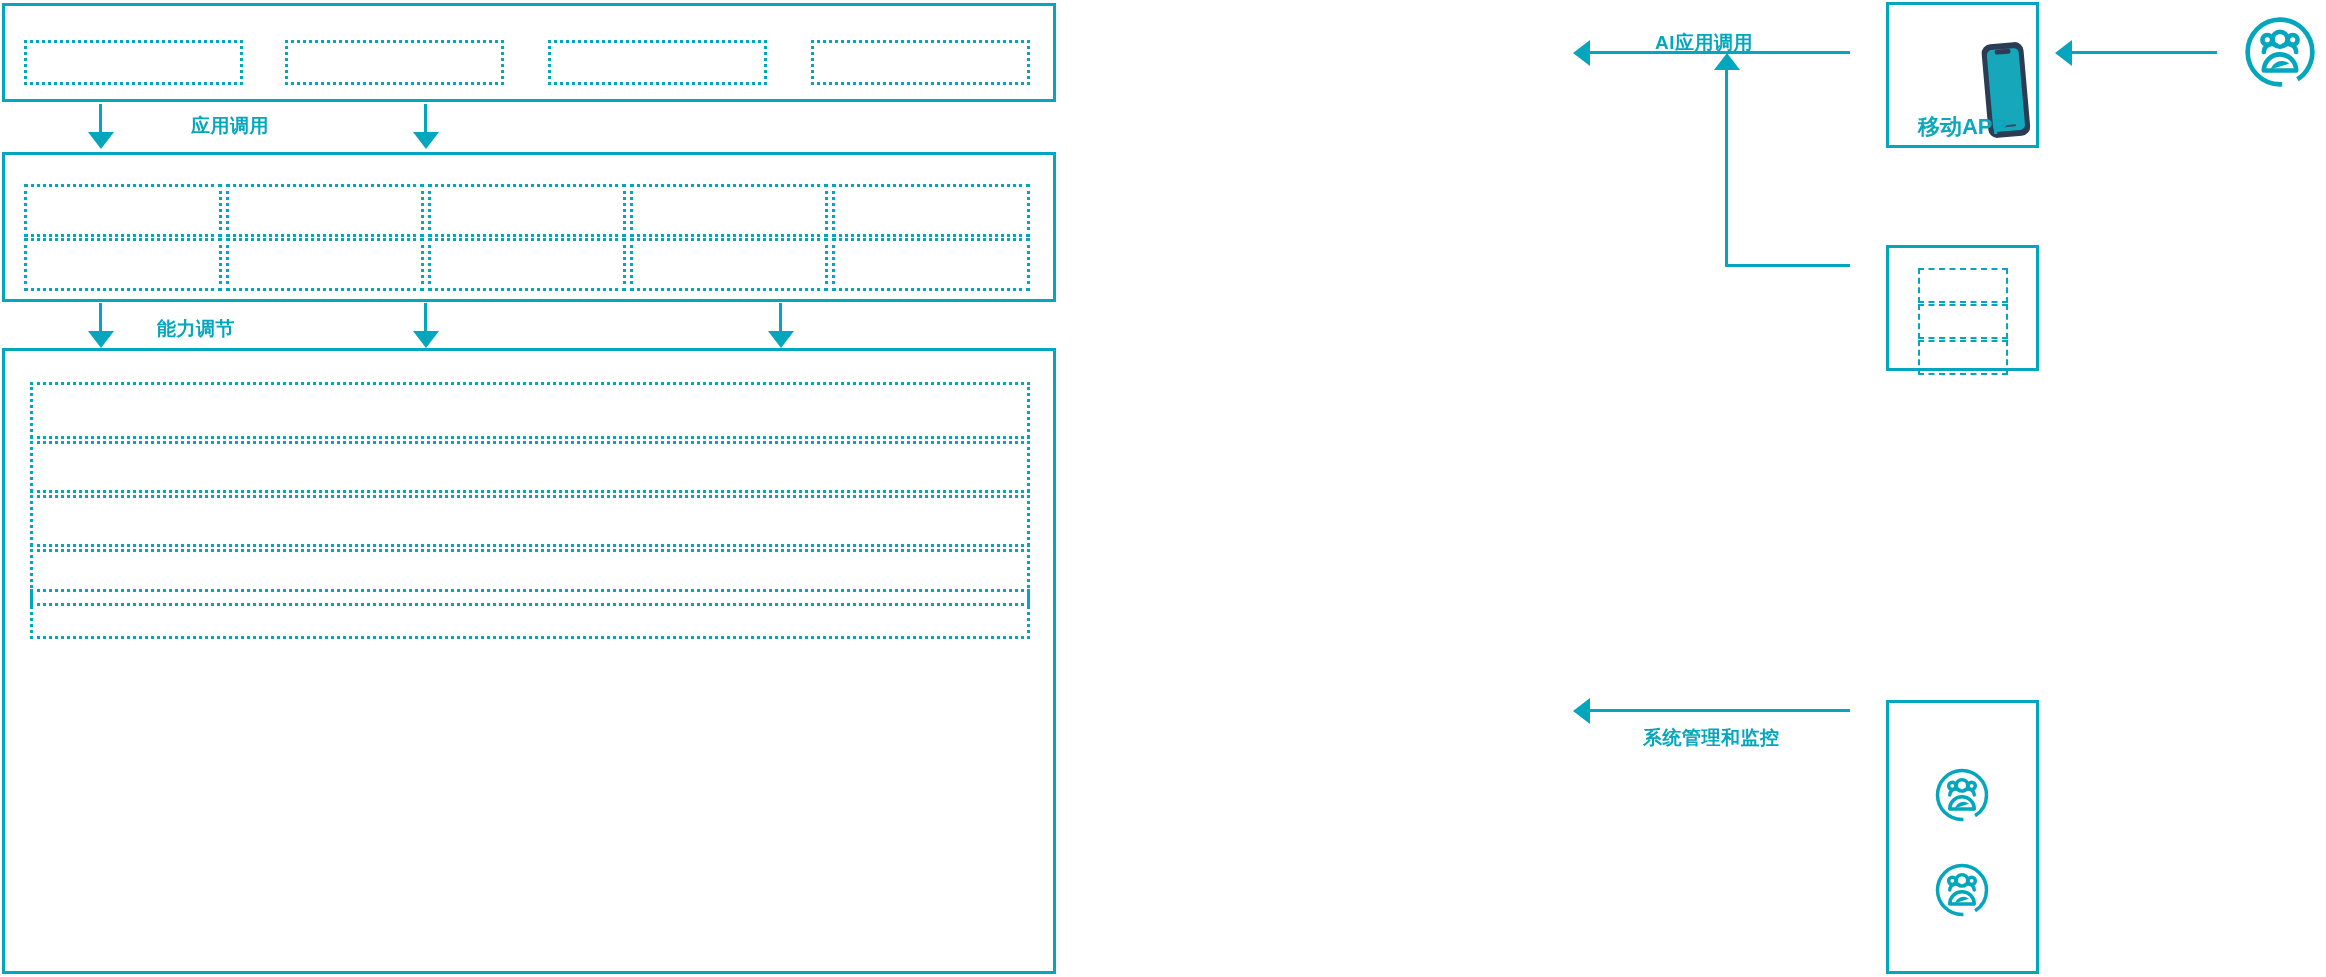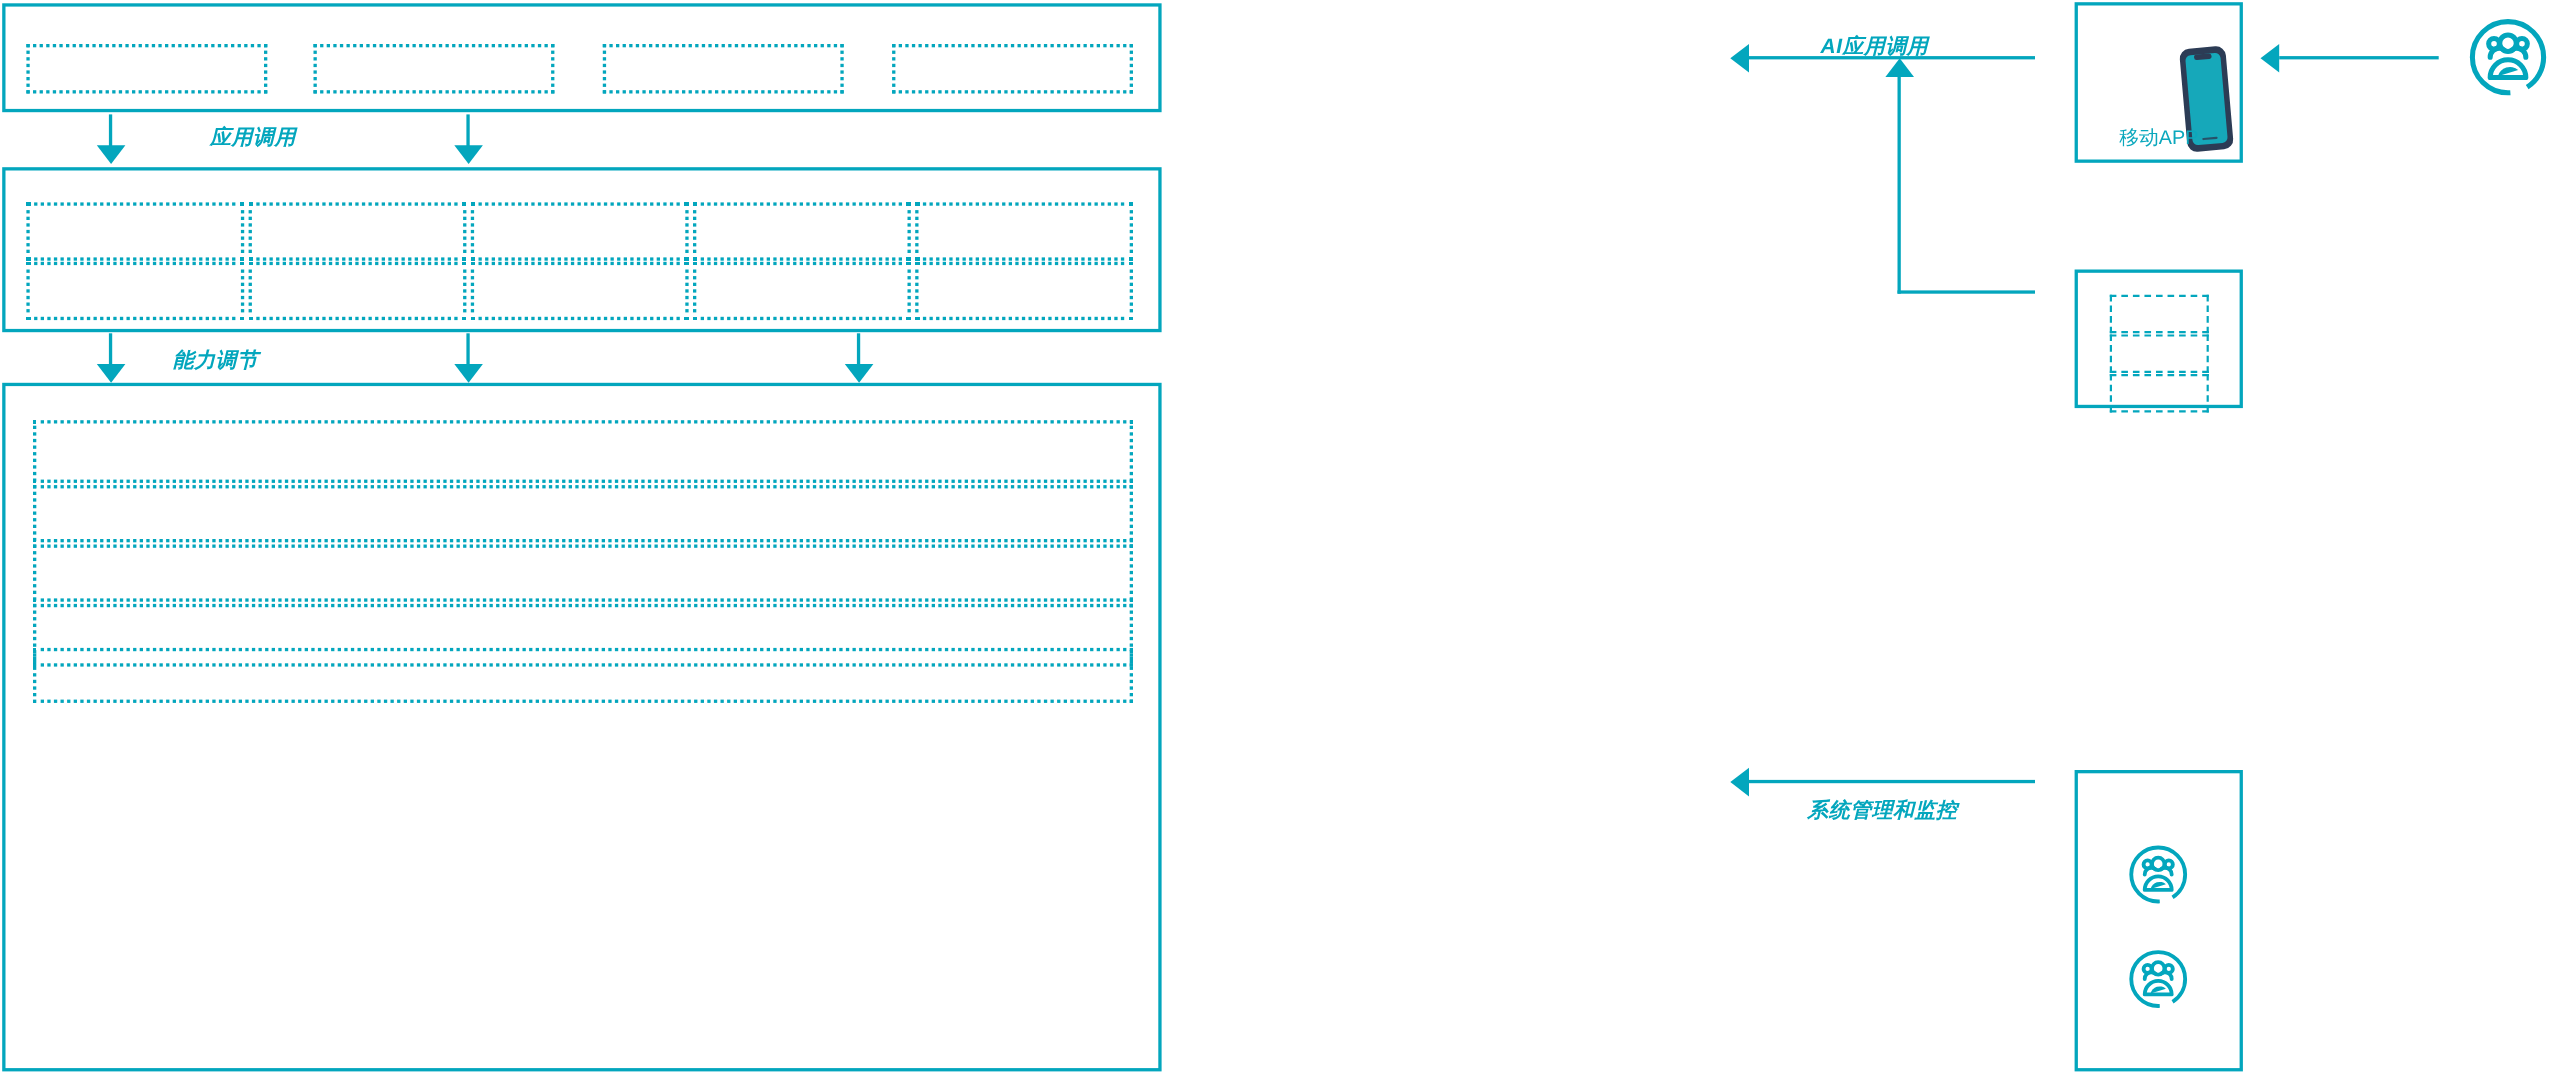--- a/index.html
+++ b/index.html
@@ -40,27 +40,26 @@
 
   
   .label {
     position: absolute;
     color: #03a6bd;
     font-size: 19px;
     font-weight: bold;
     letter-spacing: 0.5px;
     white-space: nowrap;
     line-height: 1;
-    font-style: italic;
   }
   .caption {
     position: absolute;
     color: #0ba8bd;
-    font-size: 18px;
-    font-weight: normal;
+    font-size: 22px;
+    font-weight: bold;
     white-space: nowrap;
     text-align: center;
     line-height: 1;
   }
 
   
   .vline {
     position: absolute;
     width: 3px;
     background: #03a6bd;

